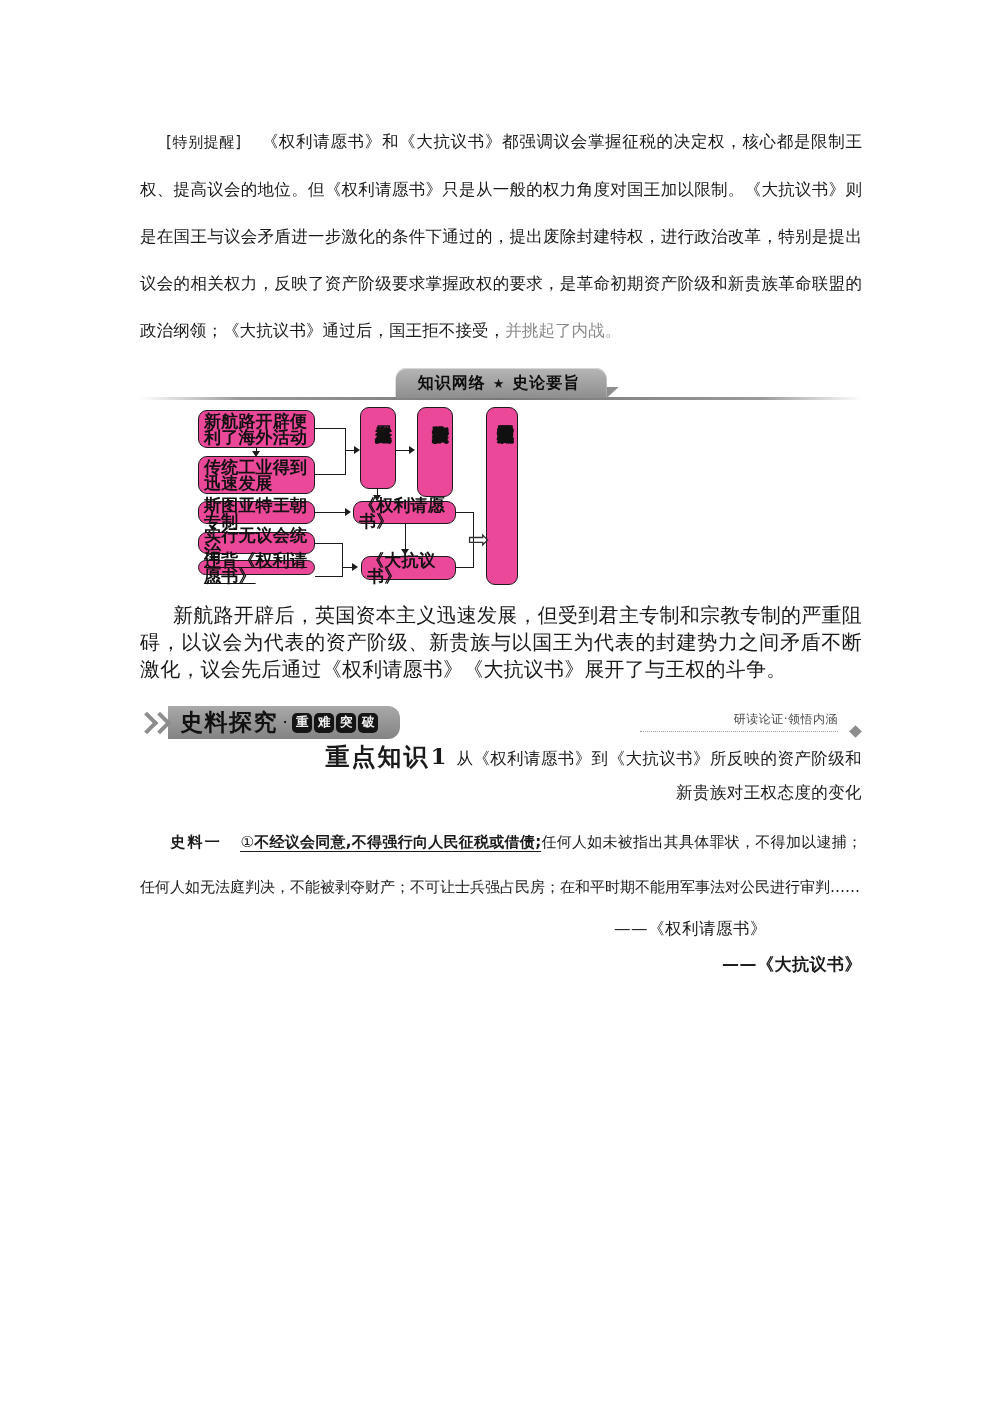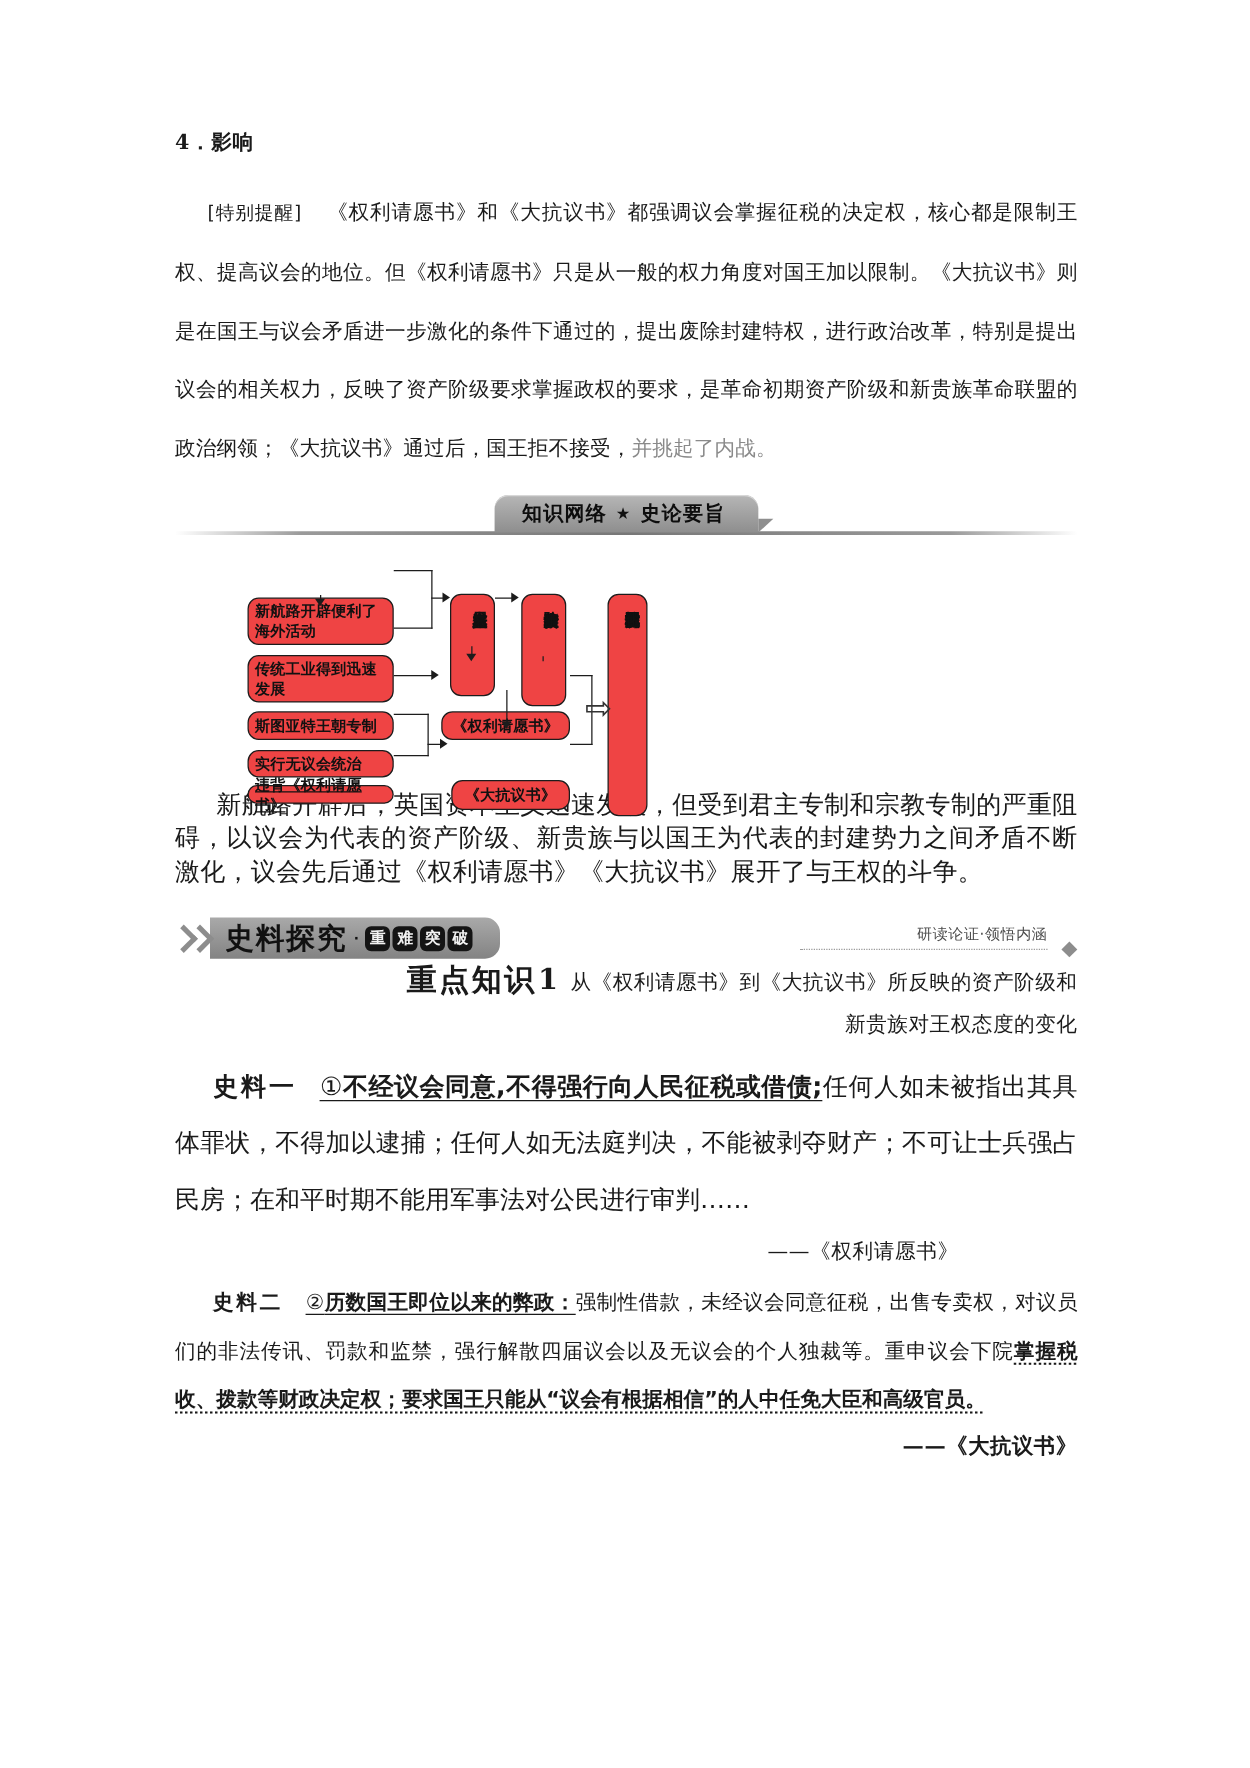--- a/index.html
+++ b/index.html
@@ -104,32 +104,31 @@
   .flow {
     position: relative;
     width: 722px;
     height: 188px;
     margin-top: 4px;
   }
   .fbox {
     position: absolute;
     border: 1.4px solid #1c1c1c;
     border-radius: 9px;
-    background: #ef4444;
+    background: #ec4899;
     box-sizing: border-box;
     font-family: "DejaVu Serif", "Liberation Serif", serif;
     font-weight: bold;
-    font-size: 12px;
+    font-size: 17px;
     line-height: 16px;
     color: #111;
     display: flex;
     align-items: center;
     padding: 0 5px;
     letter-spacing: .2px;
-    margin-top: 40px;
   }
   .fbox.v {
     writing-mode: vertical-rl;
     text-orientation: upright;
     align-items: flex-start;
     justify-content: flex-start;
     padding: 4px 2px;
     line-height: 18px;
     letter-spacing: 0;
   }
@@ -272,21 +271,21 @@
   .kp .kp-text {
     font-size: 16.5px;
     letter-spacing: .4px;
     padding-left: 10px;
   }
 
   
   .src {
     margin-top: 10px;
     font-family: "DejaVu Sans", "Liberation Sans", sans-serif;
-    font-size: 20px;
+    font-size: 15px;
     line-height: 45px;
     text-align: justify;
     text-align-last: left;
     letter-spacing: 0;
   }
   .src2 {
     margin-top: 4px;
     font-family: "DejaVu Serif", "Liberation Serif", serif;
     font-size: 16.5px;
     line-height: 39px;
@@ -330,21 +329,20 @@
     font-weight: bold;
   }
 </style>
 </head>
 <body>
 
 <div class="page">
   <div class="content">
 
     <div class="sec-list serif">
-      <div class="hd">4．影响</div>
     </div>
 
     <div class="tip"><span class="indent"></span><span class="tag">[特别提醒]</span><span class="gapw" style="display:inline-block;width:20px"></span><span>《权利请愿书》和《大抗议书》都强调议会掌握征税的决定权，核心都是限制王权、提高议会的地位。但《权利请愿书》只是从一般的权力角度对国王加以限制。《大抗议书》则是在国王与议会矛盾进一步激化的条件下通过的，提出废除封建特权，进行政治改革，特别是提出议会的相关权力，反映了资产阶级要求掌握政权的要求，是革命初期资产阶级和新贵族革命联盟的政治纲领；《大抗议书》通过后，国王拒不接受，</span><span class="faded">并挑起了内战。</span></div>
 
     <div class="kn-wrap">
       <div class="kn-rule"></div>
       <div class="kn-tab">
         <span>知识网络</span>
         <span class="star">★</span>
         <span>史论要旨</span>
@@ -426,17 +424,16 @@
     </div>
 
     <div class="kp">
       <span class="kp-label">重点知识</span><span class="kp-num">1</span><span class="kp-text serif">从《权利请愿书》到《大抗议书》所反映的资产阶级和</span>
       <div class="kp-text serif" style="padding-left:0">新贵族对王权态度的变化</div>
     </div>
 
     <div class="src"><span class="indent"></span><span class="lead">史料一</span><span class="gap"></span><span class="u-solid">①</span><span class="u-solid emph-sans">不经议会同意,不得强行向人民征税或借债;</span><span>任何人如未被指出其具体罪状，不得加以逮捕；任何人如无法庭判决，不能被剥夺财产；不可让士兵强占民房；在和平时期不能用军事法对公民进行审判……</span></div>
     <div class="attrib serif">——《权利请愿书》</div>
 
-    <div class="src2"><span class="indent"></span><span class="lead">史料二</span><span class="gap"></span><span class="u-solid">②</span><span class="u-solid emph-sans">历数国王即位以来的弊政：</span><span>强制性借款，未经议会同意征税，出售专卖权，对议员们的非法传讯、罚款和监禁，强行解散四届议会以及无议会的个人独裁等。重申议会下院</span><span class="u-wavy emph-sans">掌握税收、拨款等财政决定权；要求国王只能从“议会有根据相信”的人中任免大臣和高级官员。</span></div>
     <div class="attrib-l serif">——《大抗议书》</div>
 
   </div>
 </div>
 
 </body></html>

